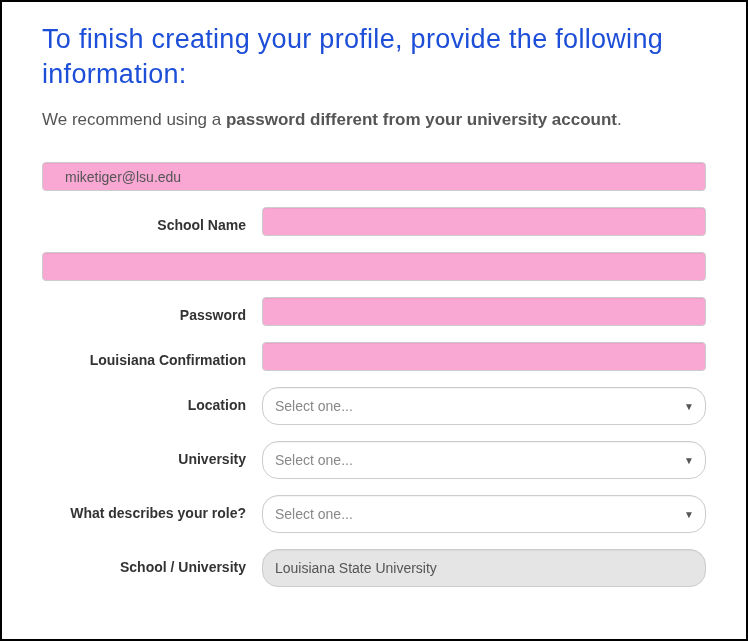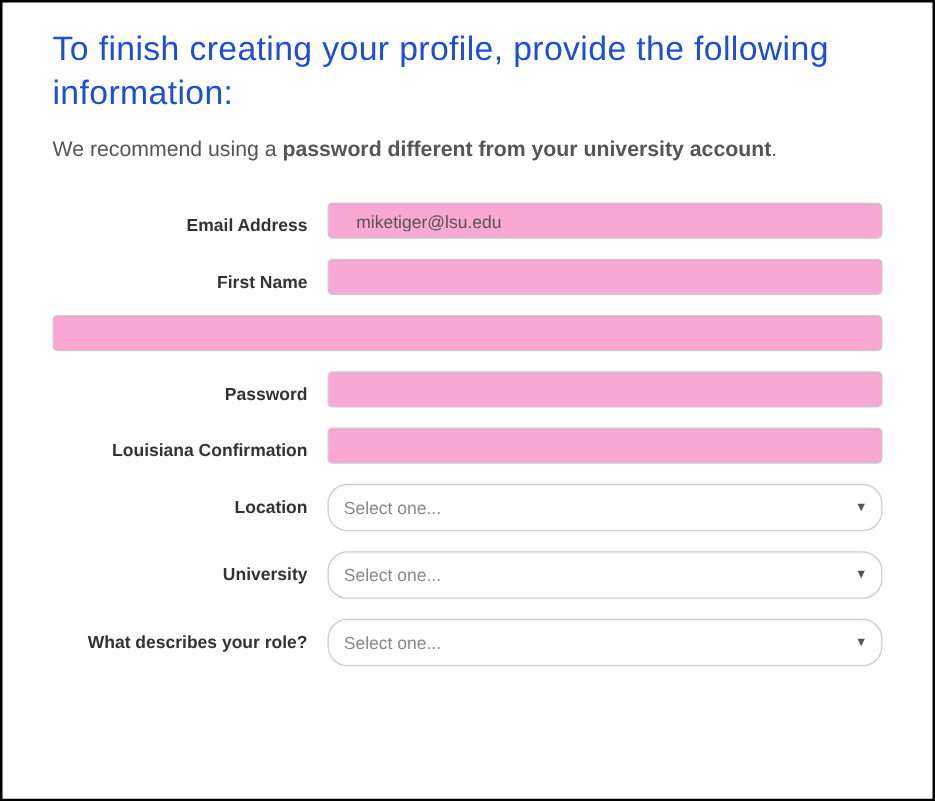--- a/index.html
+++ b/index.html
@@ -99,28 +99,27 @@
 
 <div class="frame">
 
   <h1>To finish creating your profile, provide the following information:</h1>
 
   <div class="subtext">
     <span>We recommend using a </span><span class="bold">password different from your university account</span><span>.</span>
   </div>
 
   <div class="form-row">
-    <div class="label-col">Email Address</div>
     <div class="field-col">
       <input type="text" class="text-input" value="miketiger@lsu.edu" style="">
     </div>
   </div>
 
   <div class="form-row">
-    <div class="label-col">First Name</div>
+    <div class="label-col">School Name</div>
     <div class="field-col">
       <input type="text" class="text-input" value="" style="">
     </div>
   </div>
 
   <div class="form-row">
     <div class="field-col">
       <input type="text" class="text-input" value="" style="">
     </div>
   </div>
@@ -162,14 +161,22 @@
   <div class="form-row">
     <div class="label-col">What describes your role?</div>
     <div class="field-col">
       <div class="select-wrap">
         <div class="select-display">Select one...</div>
         <span class="select-caret">▼</span>
       </div>
     </div>
   </div>
 
+  <div class="form-row">
+    <div class="label-col">School / University</div>
+    <div class="field-col">
+      <div class="select-wrap">
+        <div class="select-display school-display">Louisiana State University</div>
+      </div>
+    </div>
+  </div>
 
 </div>
 
 </body></html>

